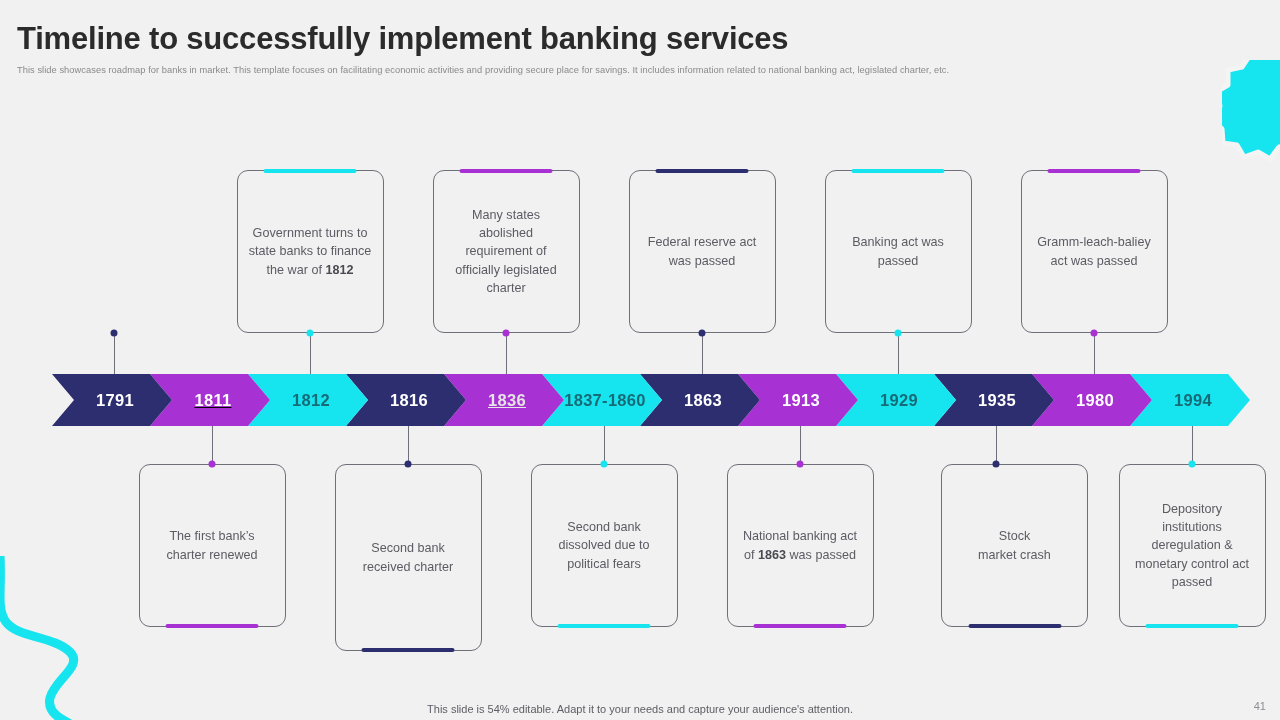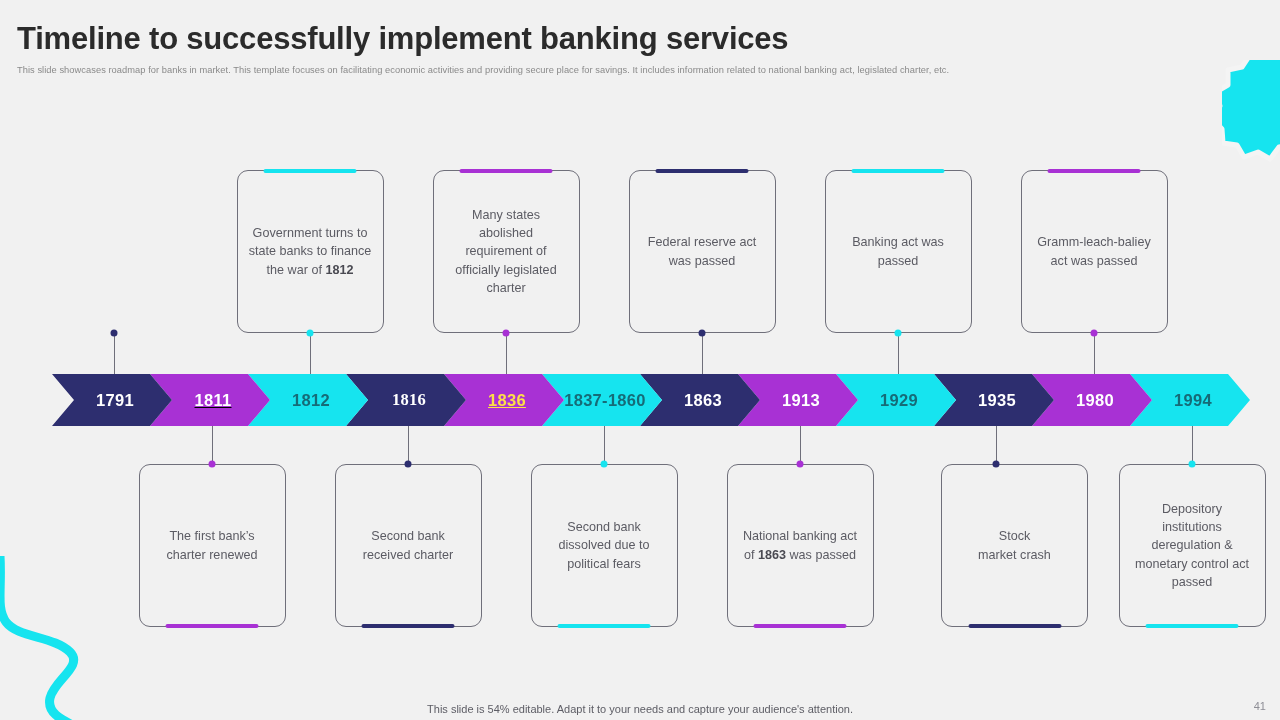--- a/index.html
+++ b/index.html
@@ -117,24 +117,24 @@
       <div class="chev" style="left: 52px; width: 120px; background: rgb(45, 46, 111); z-index: 12;">
         <span class="chev-label" style="color: rgb(255, 255, 255);">1791</span>
       </div>
       <div class="chev" style="left: 150px; width: 120px; background: rgb(168, 49, 212); z-index: 11; text-decoration: underline;">
         <span class="chev-label" style="color: rgb(255, 255, 255);">1811</span>
       </div>
       <div class="chev" style="left: 248px; width: 120px; background: rgb(22, 228, 239); z-index: 10;">
         <span class="chev-label" style="color: rgb(22, 107, 119);">1812</span>
       </div>
       <div class="chev" style="left: 346px; width: 120px; background: rgb(45, 46, 111); z-index: 9;">
-        <span class="chev-label" style="color: rgb(255, 255, 255); font-family: Liberation Serif, serif;">1816</span>
+        <span class="chev-label" style="color: rgb(255, 255, 255);">1816</span>
       </div>
       <div class="chev" style="left: 444px; width: 120px; background: rgb(168, 49, 212); z-index: 8;">
-        <span class="chev-label" style="color: #fde047; text-decoration: underline;">1836</span>
+        <span class="chev-label" style="color: #e5e5e5; text-decoration: underline;">1836</span>
       </div>
       <div class="chev" style="left: 542px; width: 120px; background: rgb(22, 228, 239); z-index: 7;">
         <span class="chev-label" style="color: rgb(22, 107, 119);">1837-1860</span>
       </div>
       <div class="chev" style="left: 640px; width: 120px; background: rgb(45, 46, 111); z-index: 6;">
         <span class="chev-label" style="color: rgb(255, 255, 255);">1863</span>
       </div>
       <div class="chev" style="left: 738px; width: 120px; background: rgb(168, 49, 212); z-index: 5;">
         <span class="chev-label" style="color: rgb(255, 255, 255);">1913</span>
       </div>
@@ -182,21 +182,21 @@
       <div class="card-text">Gramm-leach-baliey act was passed</div>
     </div>
     <div class="conn" style="left: 1094px; top: 333px; height: 41px;"></div>
     <div class="node" style="left: 1094px; top: 333px; background: rgb(168, 49, 212);"></div>
     <div class="card bottom" style="left: 138.5px; top: 464px; width: 147px; height: 163px;">
       <div class="accent" style="width: 93px; background: rgb(168, 49, 212);"></div>
       <div class="card-text">The first bank’s charter renewed</div>
     </div>
     <div class="conn" style="left: 212px; top: 426px; height: 38px;"></div>
     <div class="node" style="left: 212px; top: 464px; background: rgb(168, 49, 212);"></div>
-    <div class="card bottom" style="left: 334.5px; top: 464px; width: 147px; height: 163px;">
+    <div class="card bottom" style="left: 334.5px; top: 464px; width: 147px; height: 187px;">
       <div class="accent" style="width: 93px; background: rgb(45, 46, 111);"></div>
       <div class="card-text">Second bank received charter</div>
     </div>
     <div class="conn" style="left: 408px; top: 426px; height: 38px;"></div>
     <div class="node" style="left: 408px; top: 464px; background: rgb(45, 46, 111);"></div>
     <div class="card bottom" style="left: 530.5px; top: 464px; width: 147px; height: 163px;">
       <div class="accent" style="width: 93px; background: rgb(22, 228, 239);"></div>
       <div class="card-text">Second bank dissolved due to political fears</div>
     </div>
     <div class="conn" style="left: 604px; top: 426px; height: 38px;"></div>

